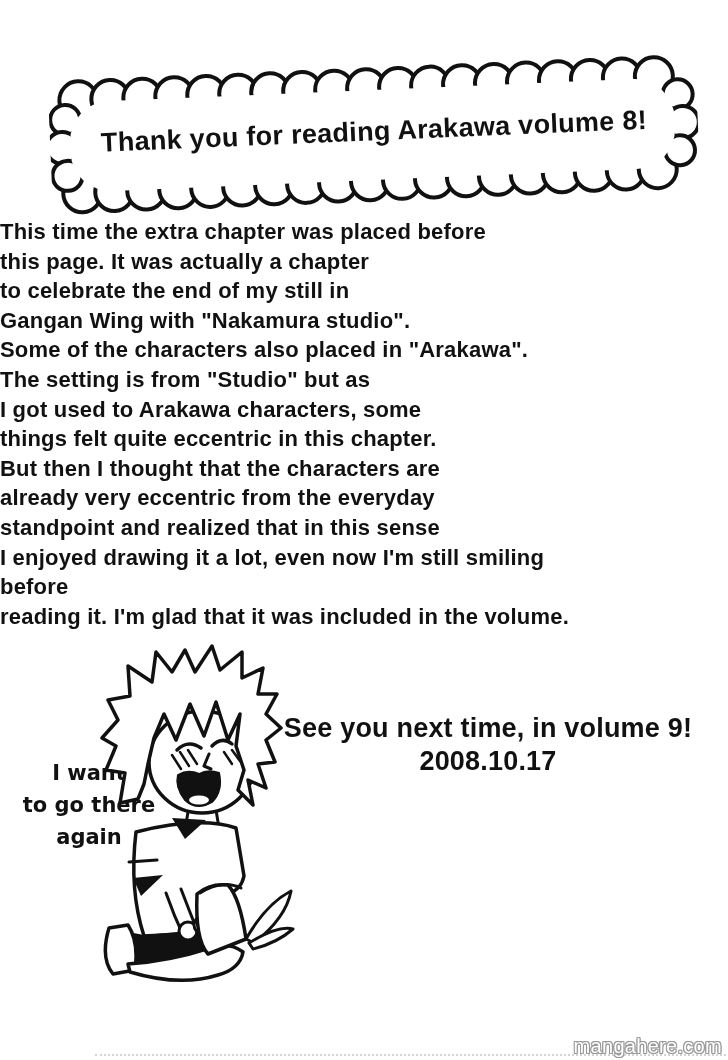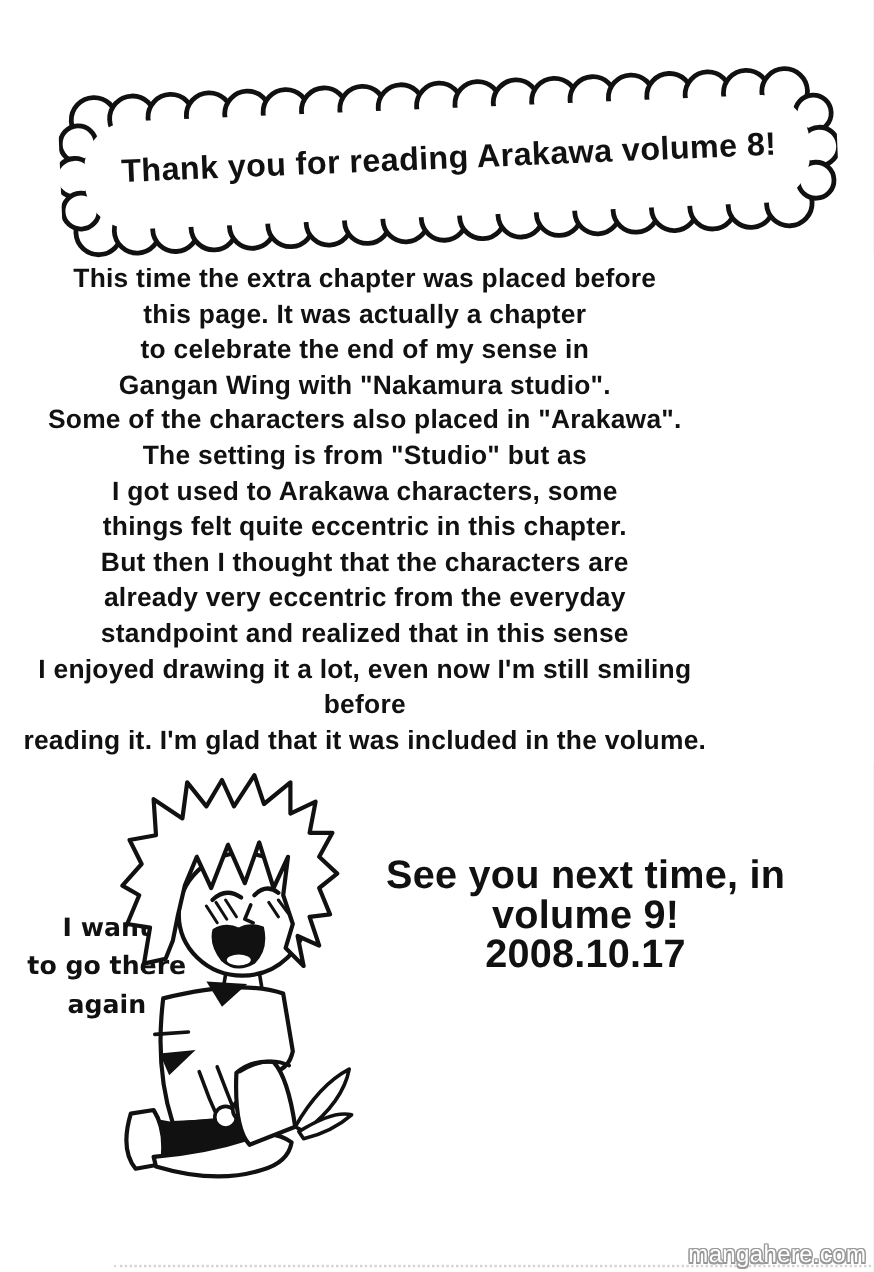--- a/index.html
+++ b/index.html
@@ -13,35 +13,35 @@
     transform:rotate(-2.4deg);transform-origin:50% 50%;
   }
   .bubble svg{position:absolute;left:0;top:0;}
   .bubble-text{
     position:absolute;left:0;top:50%;width:100%;transform:translateY(-54%);
     text-align:center;font-size:27px;font-weight:bold;letter-spacing:.3px;
     white-space:nowrap;
   }
   
   .afterword{
-    position:absolute;left:0;top:217px;width:608px;text-align:center;
+    position:absolute;left:0;top:217px;width:608px;text-align:left;
     font-size:22px;line-height:29.6px;font-weight:bold;letter-spacing:.2px;
   }
   
   .speech{
     position:absolute;left:14px;top:757px;width:150px;text-align:center;
     font-family:"DejaVu Sans",sans-serif;font-weight:bold;
     font-size:21px;line-height:32px;
   }
   
   .chara{position:absolute;left:100px;top:642px;}
   
   .closing{
     position:absolute;left:270px;top:712px;width:436px;text-align:center;
-    font-size:33px;line-height:33px;font-weight:bold;letter-spacing:.2px;
+    font-size:27px;line-height:33px;font-weight:bold;letter-spacing:.2px;
   }
   
   .scanline{
     position:absolute;left:95px;right:2px;bottom:4px;height:0;
     border-top:2px dotted #c9c9c9;opacity:.8;
   }
   
   .watermark{
     position:absolute;right:6px;bottom:2px;
     font-size:20px;font-weight:normal;color:#ffffff;letter-spacing:.3px;
@@ -105,21 +105,21 @@
           <circle cx="629" cy="101" r="15"></circle>
       </g>
       <rect x="20" y="28" width="605" height="90" rx="40" fill="#fff"></rect>
     </svg>
     <div class="bubble-text">Thank you for reading Arakawa volume 8!</div>
   </div>
 
   <div class="afterword">
     <div>This time the extra chapter was placed before</div>
     <div>this page. It was actually a chapter</div>
-    <div>to celebrate the end of my sense in</div>
+    <div>to celebrate the end of my still in</div>
     <div>Gangan Wing with "Nakamura studio".</div>
     <div>Some of the characters also placed in "Arakawa".</div>
     <div>The setting is from "Studio" but as</div>
     <div>I got used to Arakawa characters, some</div>
     <div>things felt quite eccentric in this chapter.</div>
     <div>But then I thought that the characters are</div>
     <div>already very eccentric from the everyday</div>
     <div>standpoint and realized that in this sense</div>
     <div>I enjoyed drawing it a lot, even now I'm still smiling before</div>
     <div>reading it. I'm glad that it was included in the volume.</div>

